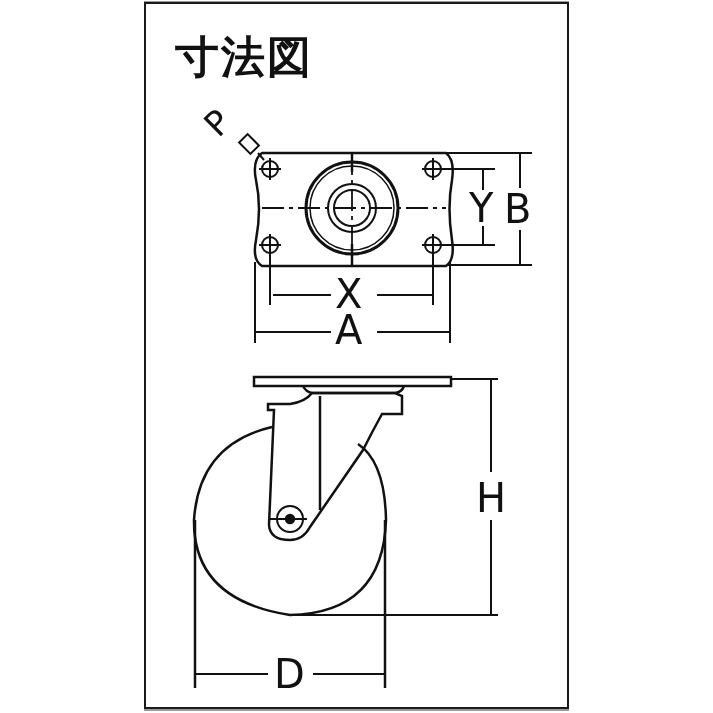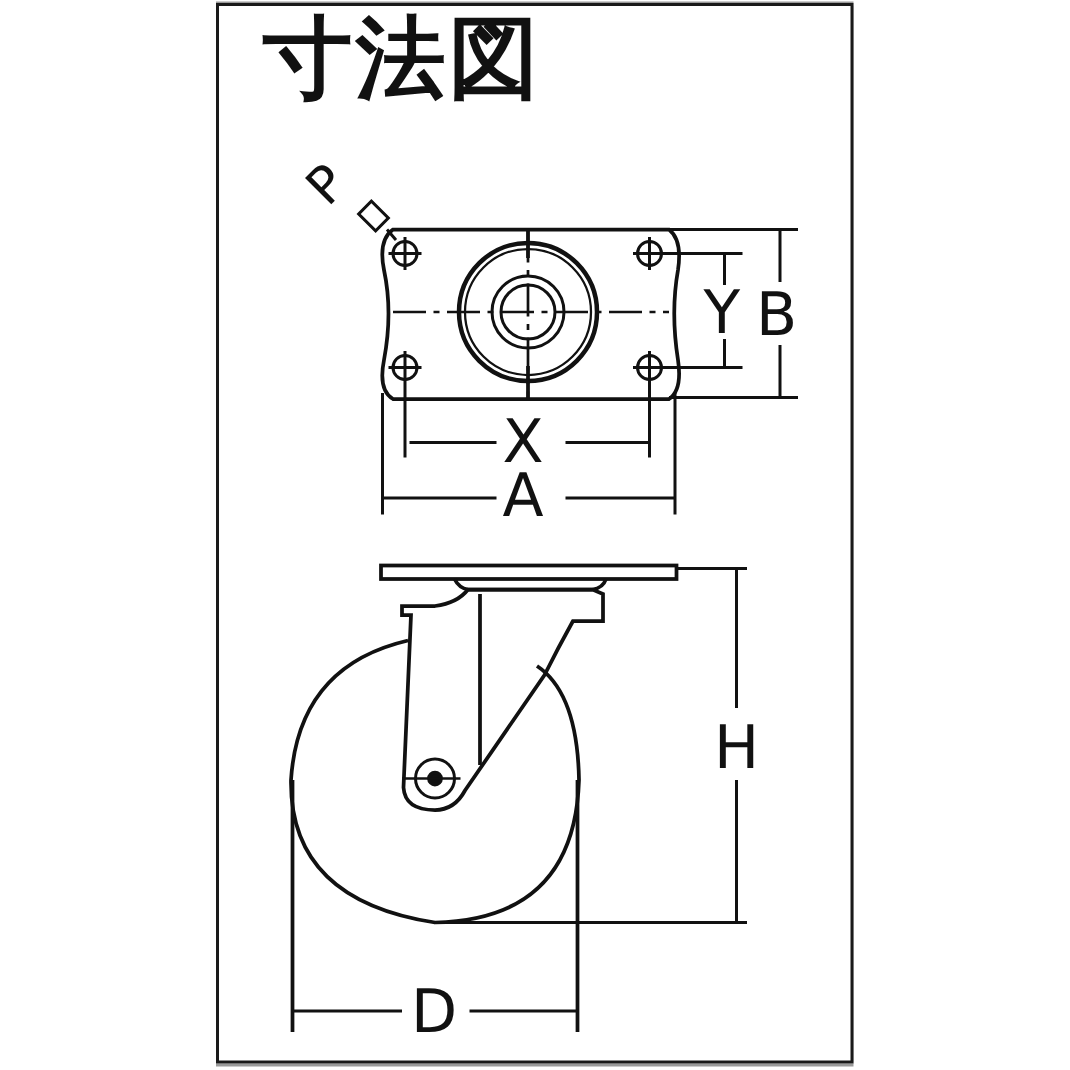--- a/index.html
+++ b/index.html
@@ -17,23 +17,23 @@
       width: 425px;
       height: 707px;
       border: 2px solid #1a1a1a;
       box-shadow: 0 -1px 0 #9a9a9a, 0 2px 0 #9a9a9a;
       background: #ffffff;
       box-sizing: border-box;
     }
     .title {
       position: absolute;
       left: 175px;
-      top: 14px;
-      font-family: Liberation Mono, monospace;
-      font-size: 60px;
+      top: 36px;
+      font-family: Liberation Serif, serif;
+      font-size: 44px;
       font-weight: bold;
       color: #111111;
       letter-spacing: 2px;
       line-height: 1;
     }
     svg.drawing {
       position: absolute;
       left: 0;
       top: 0;
     }

